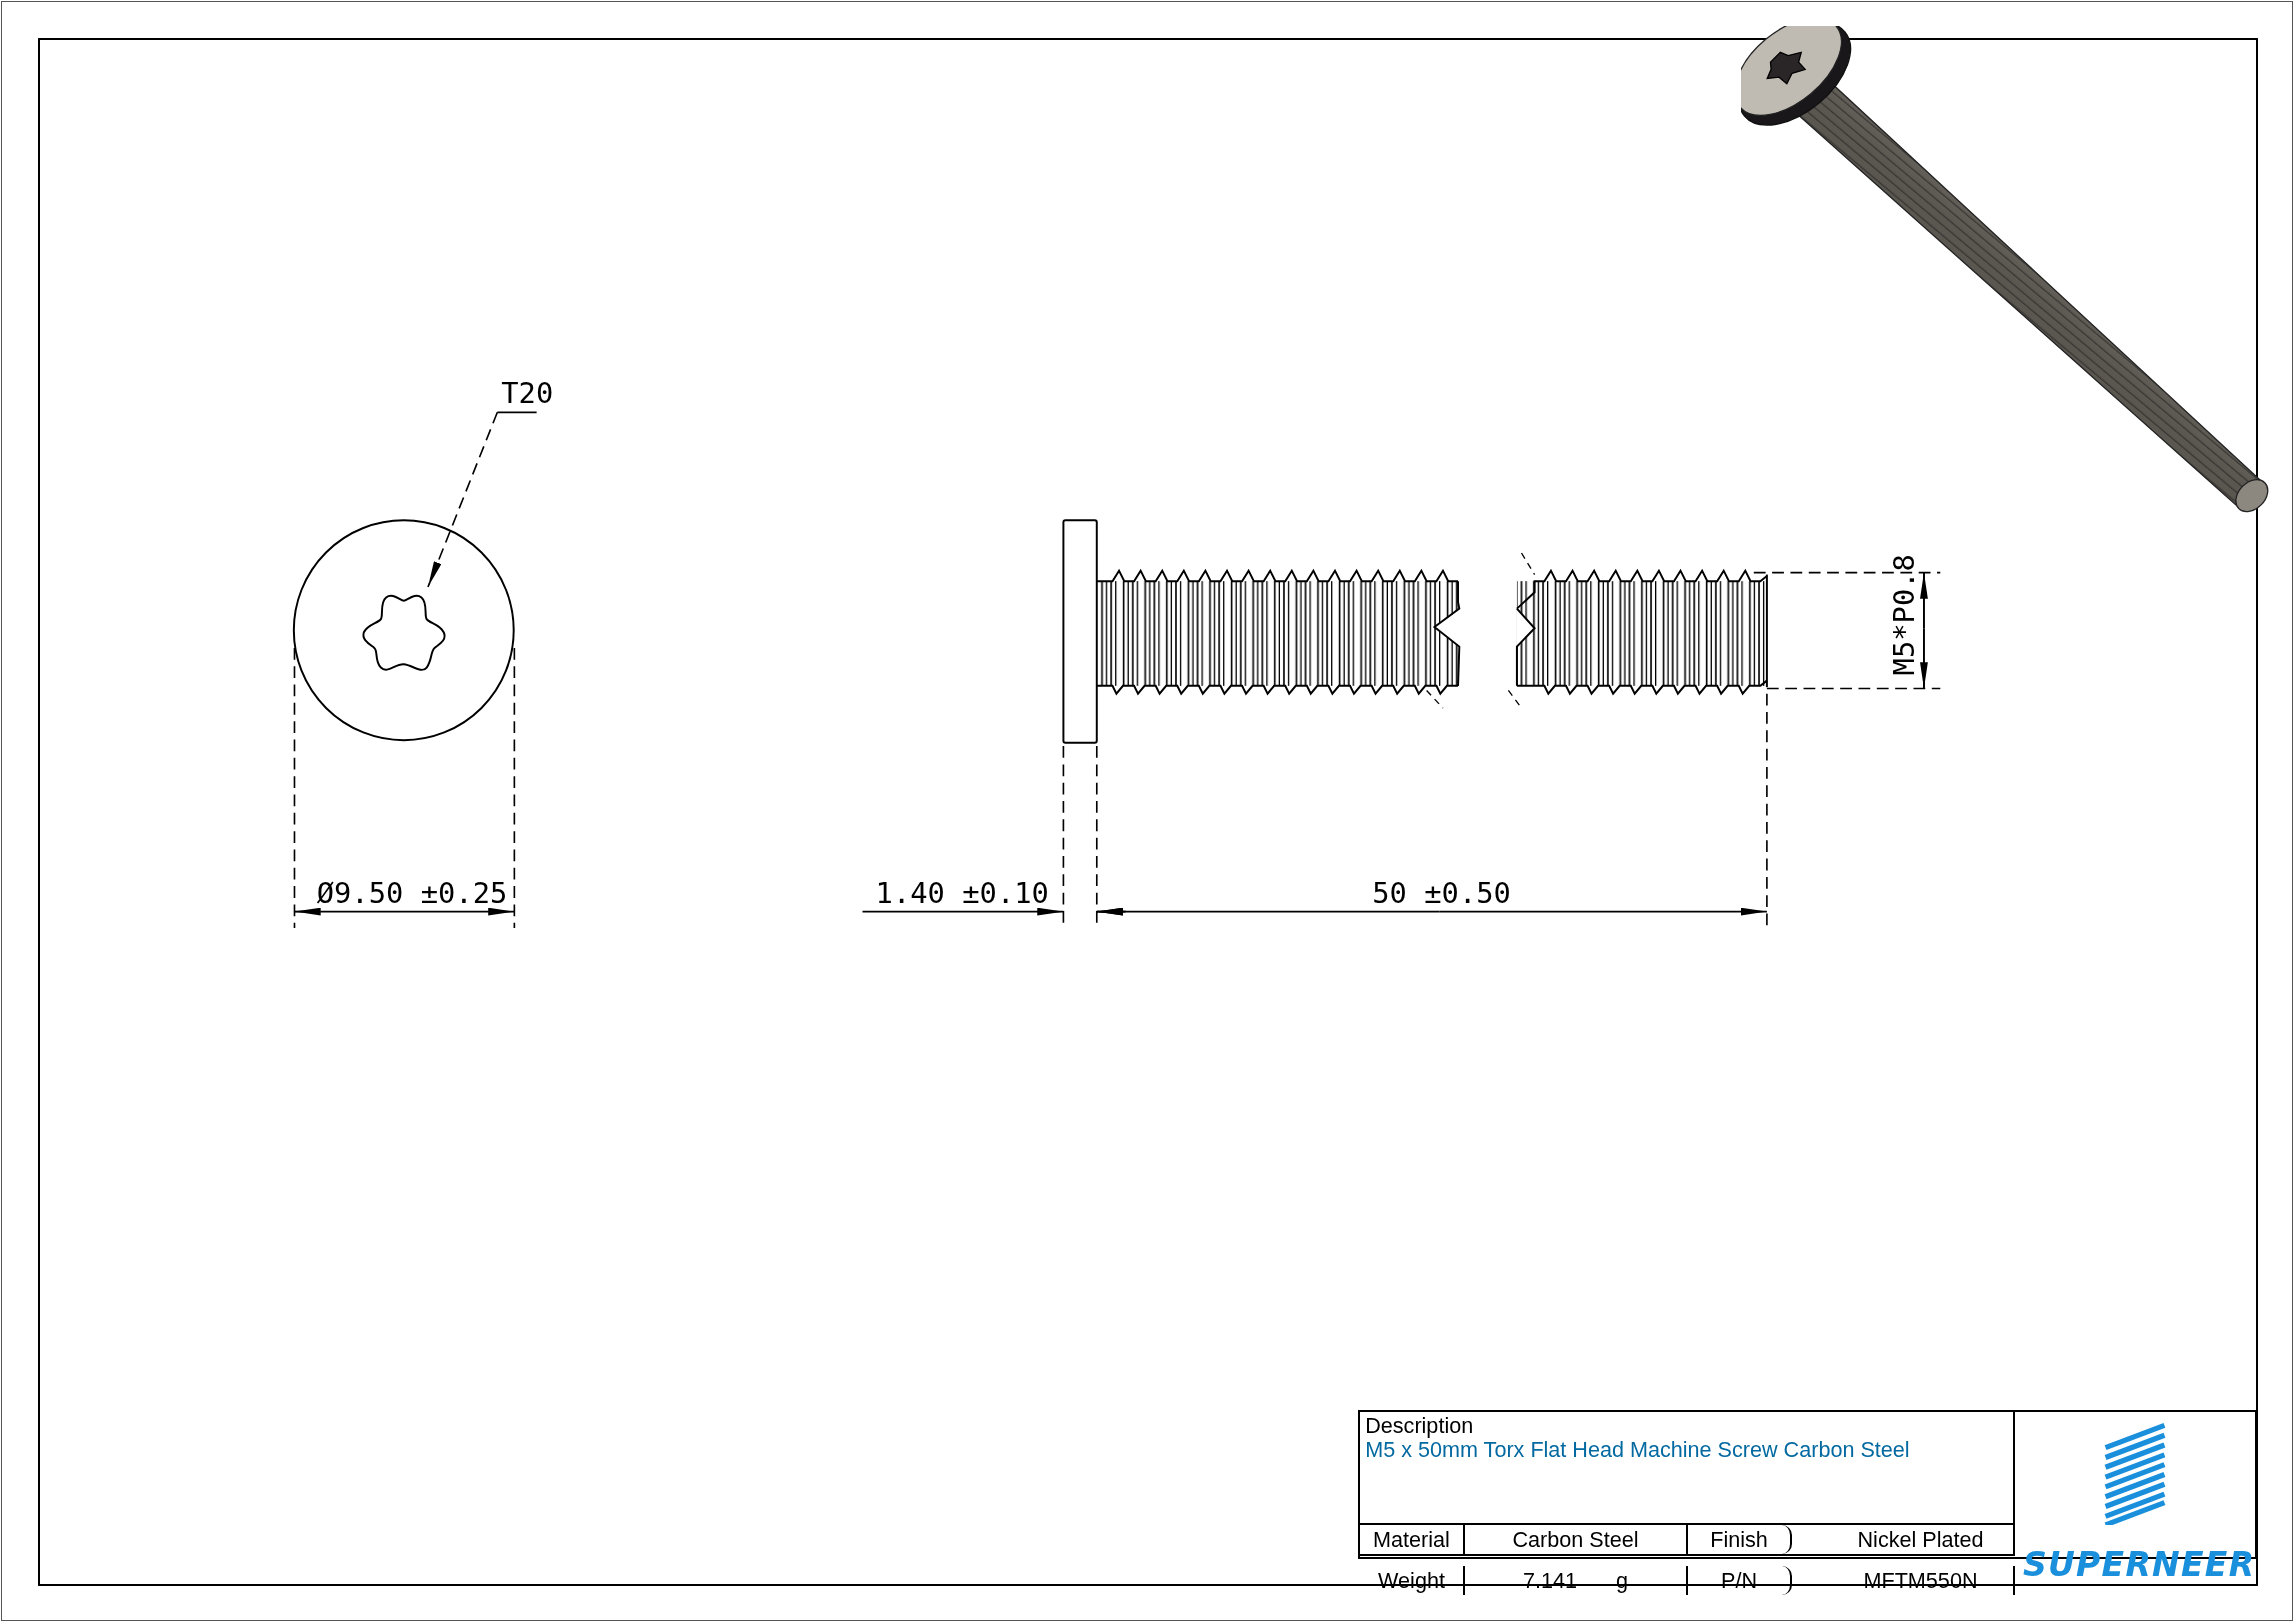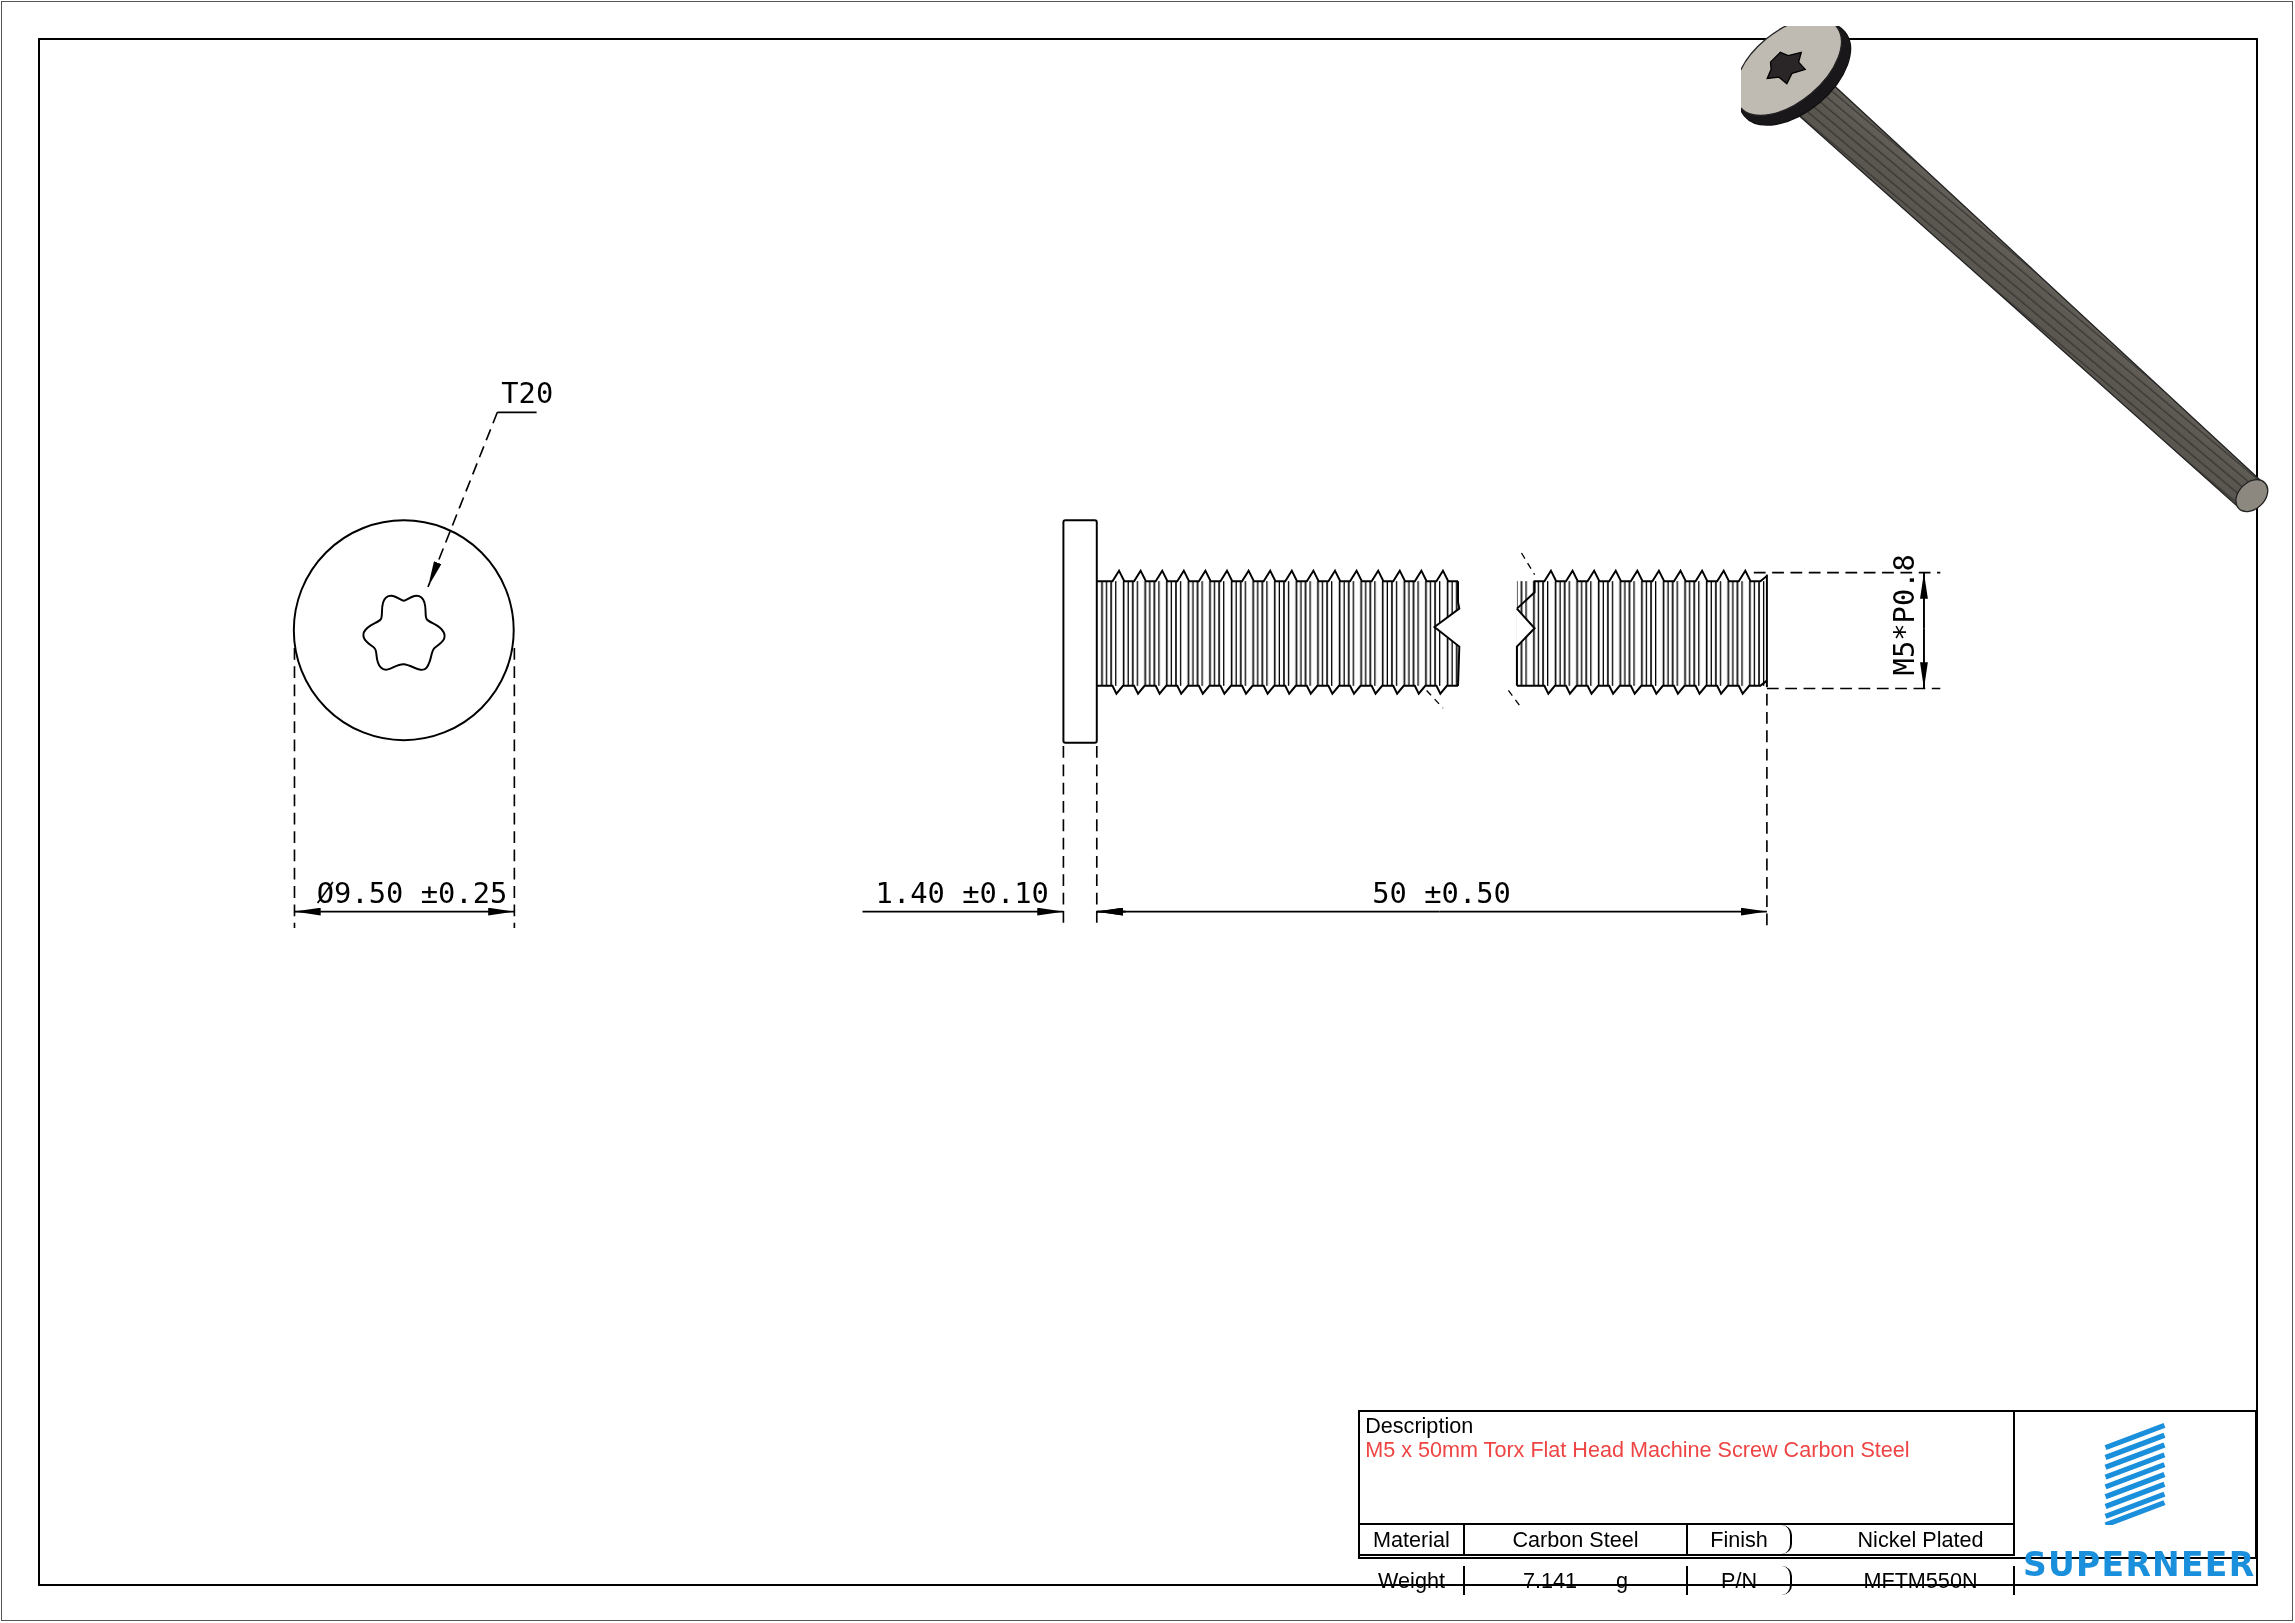--- a/index.html
+++ b/index.html
@@ -5,29 +5,29 @@
   html, body { margin: 0; padding: 0; background: #ffffff; }
   body { width: 2295px; height: 1623px; position: relative; overflow: hidden; font-family: "Liberation Sans", sans-serif; }
   .sheet { position: absolute; left: 0; top: 0; width: 2295px; height: 1623px; }
   .outer-border { position: absolute; left: 0.7px; top: 0.7px; width: 2292px; height: 1620px; border: 1.3px solid #555; box-sizing: border-box; }
   .inner-border { position: absolute; left: 38px; top: 38px; width: 2220px; height: 1548px; border: 2px solid #000; box-sizing: border-box; }
   svg.drawing { position: absolute; left: 0; top: 0; }
   .dimtext { font-family: "DejaVu Sans Mono", "Liberation Mono", monospace; font-size: 44px; fill: #000; }
   .title-block { position: absolute; left: 1358px; top: 1410px; width: 899px; height: 149px; border: 2px solid #000; box-sizing: border-box; background: #fff; }
   .tb-desc { position: absolute; left: 0; top: 0; width: 655px; height: 113px; border-right: 2px solid #000; border-bottom: 2px solid #000; box-sizing: border-box; }
   .tb-desc-label { position: absolute; left: 5.2px; top: 1.3px; font-size: 21.6px; color: #000; font-family: "Liberation Sans", sans-serif; }
-  .tb-desc-value { position: absolute; left: 5.2px; top: 25px; font-size: 21.6px; color: #ef4444; font-family: "Liberation Sans", sans-serif; white-space: nowrap; }
+  .tb-desc-value { position: absolute; left: 5.2px; top: 25px; font-size: 21.6px; color: #0369a1; font-family: "Liberation Sans", sans-serif; white-space: nowrap; }
   .tb-row { position: absolute; left: 0; width: 655px; height: 31px; border-right: 2px solid #000; box-sizing: border-box; display: flex; }
   .tb-row.r1 { top: 113px; border-bottom: 2px solid #000; }
   .tb-row.r2 { top: 154px; height: 29px; }
   .tb-cell { box-sizing: border-box; border-right: 2px solid #000; display: flex; align-items: center; justify-content: center; font-size: 21.6px; color: #000; white-space: nowrap; }
   .tb-cell:last-child { border-right: none; }
   .c1 { width: 105px; } .c2 { width: 223px; } .c3 { width: 104px; border-radius: 10px; } .c4 { width: 221px; padding-left: 36px; }
   .tb-logo { position: absolute; left: 655px; top: 0; width: 241px; height: 172px; }
-  .logo-text { position: absolute; left: 7.9px; top: 133px; width: 228px; text-align: center; font-size: 33px; font-weight: bold; color: #1a8fdb; letter-spacing: 1.3px; font-family: "DejaVu Sans", sans-serif; }
+  .logo-text { position: absolute; left: 7.9px; top: 133px; width: 228px; text-align: center; font-size: 33px; font-weight: bold; color: #1a8fdb; letter-spacing: 1.3px; font-family: "DejaVu Sans", sans-serif; font-style: italic; }
   .render-3d { position: absolute; left: 1741px; top: 26px; width: 537px; height: 511px; }
 </style>
 </head>
 <body>
 
 <div class="sheet">
   <div class="outer-border"></div>
   <div class="inner-border"></div>
 
   <svg class="drawing" width="2295" height="1623" viewBox="0 0 3507 2480">

